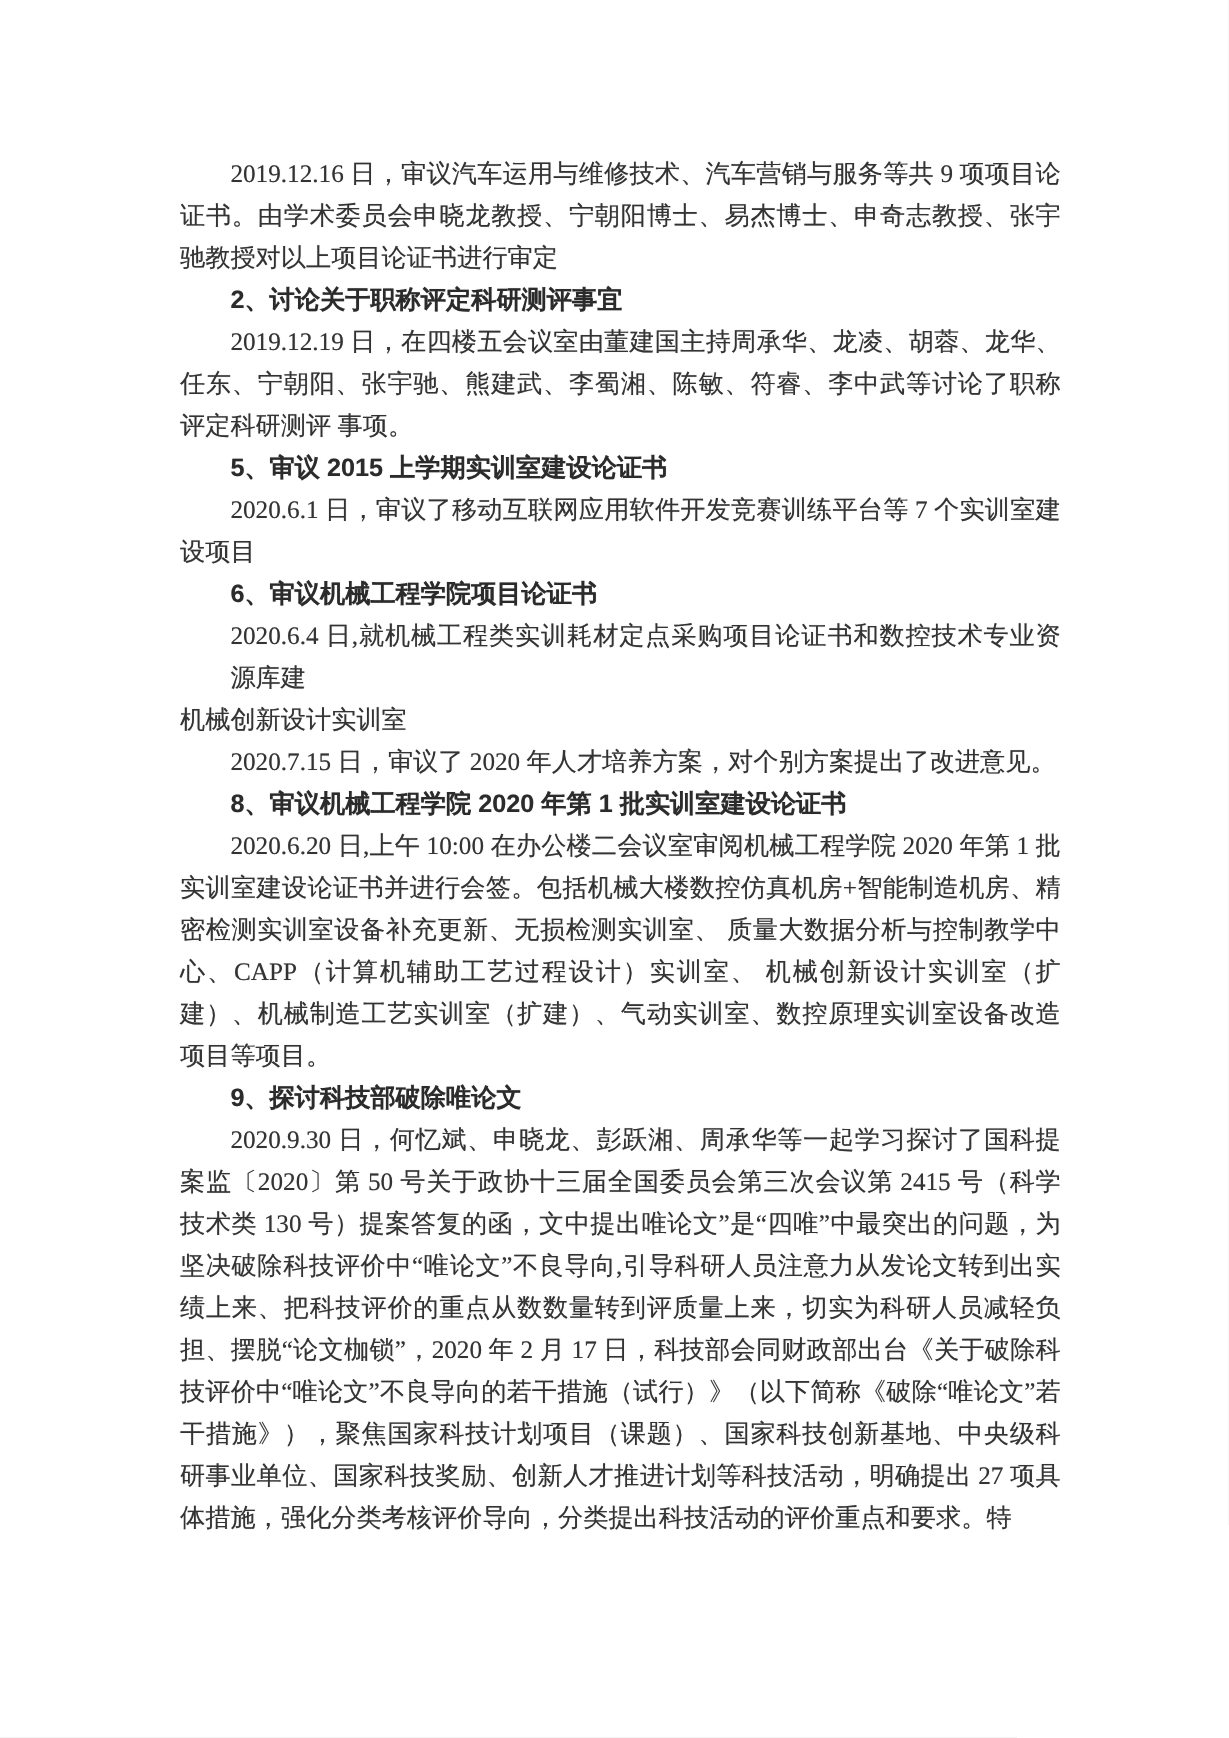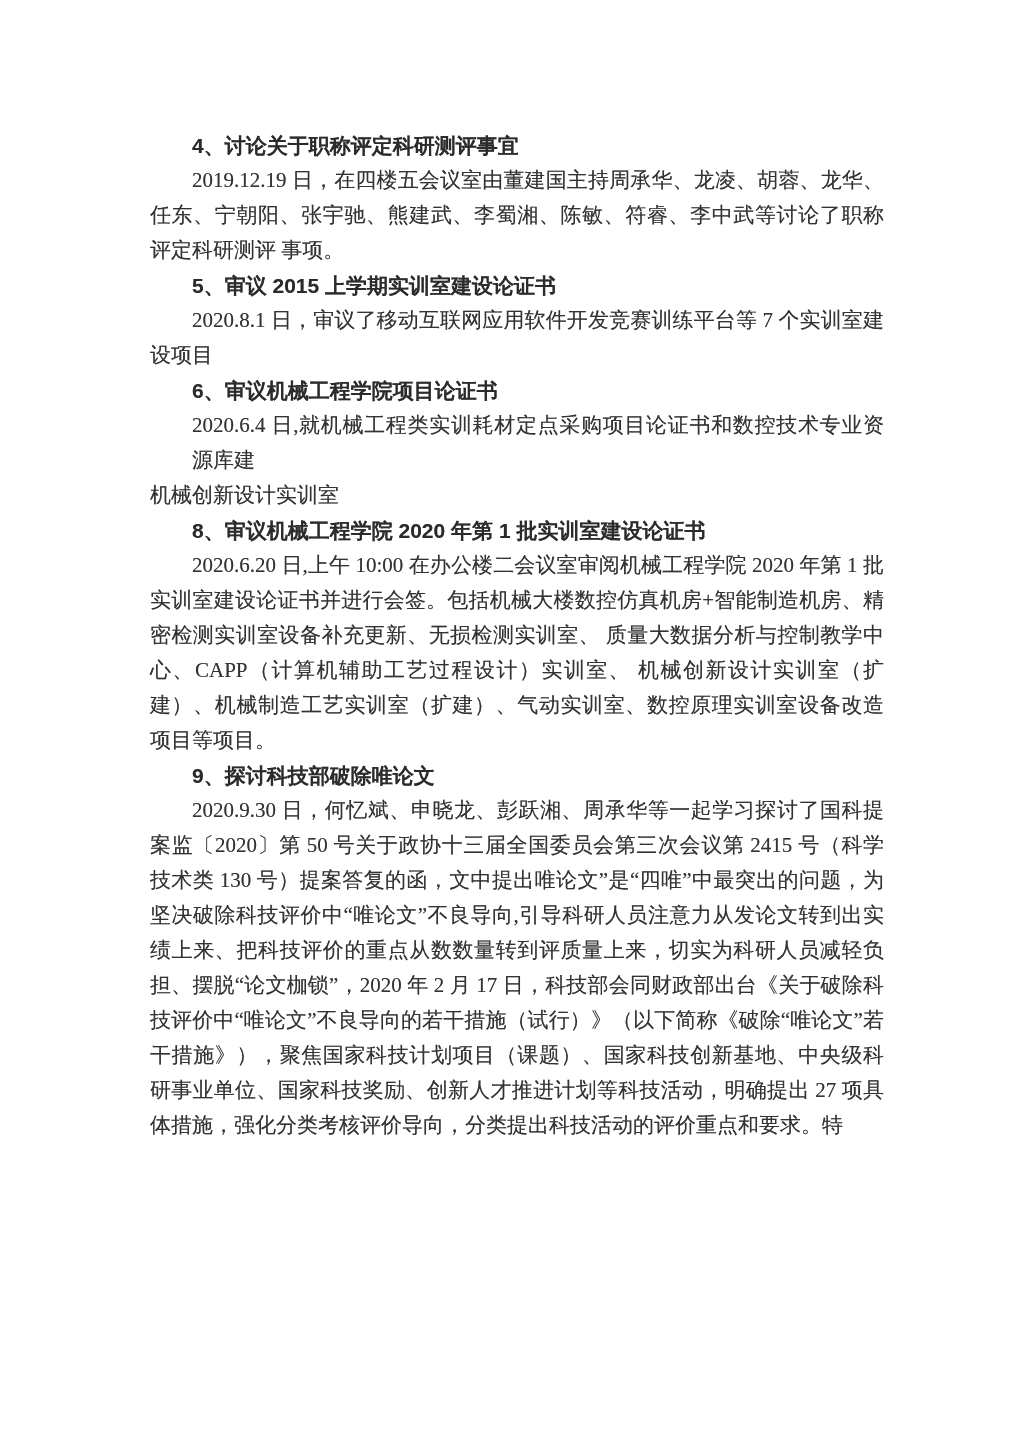--- a/index.html
+++ b/index.html
@@ -51,25 +51,27 @@
     line-height: 35px;
     text-align: left;
     color: #2b2b2b;
   }
 </style>
 </head>
 <body>
 
 <div class="page">
   <div class="content">
-    <h3 class="heading">4、讨论关于职称评定科研测评事宜</h3>
+    <p class="para">2019.12.16 日，审议汽车运用与维修技术、汽车营销与服务等共 9 项项目论证书。由学术委员会申晓龙教授、宁朝阳博士、易杰博士、申奇志教授、张宇驰教授对以上项目论证书进行审定</p>
+    <h3 class="heading">2、讨论关于职称评定科研测评事宜</h3>
     <p class="para">2019.12.19 日，在四楼五会议室由董建国主持周承华、龙凌、胡蓉、龙华、任东、宁朝阳、张宇驰、熊建武、李蜀湘、陈敏、符睿、李中武等讨论了职称评定科研测评 事项。</p>
     <h3 class="heading">5、审议 2015 上学期实训室建设论证书</h3>
-    <p class="para">2020.8.1 日，审议了移动互联网应用软件开发竞赛训练平台等 7 个实训室建设项目</p>
+    <p class="para">2020.6.1 日，审议了移动互联网应用软件开发竞赛训练平台等 7 个实训室建设项目</p>
     <h3 class="heading">6、审议机械工程学院项目论证书</h3>
     <p class="para-block">2020.6.4 日,就机械工程类实训耗材定点采购项目论证书和数控技术专业资源库建</p>
     <p class="para-flat">机械创新设计实训室</p>
+    <p class="para">2020.7.15 日，审议了 2020 年人才培养方案，对个别方案提出了改进意见。</p>
     <h3 class="heading">8、审议机械工程学院 2020 年第 1 批实训室建设论证书</h3>
     <p class="para">2020.6.20 日,上午 10:00 在办公楼二会议室审阅机械工程学院 2020 年第 1 批实训室建设论证书并进行会签。包括机械大楼数控仿真机房+智能制造机房、精密检测实训室设备补充更新、无损检测实训室、 质量大数据分析与控制教学中心、CAPP（计算机辅助工艺过程设计）实训室、 机械创新设计实训室（扩建）、机械制造工艺实训室（扩建）、气动实训室、数控原理实训室设备改造项目等项目。</p>
     <h3 class="heading">9、探讨科技部破除唯论文</h3>
     <p class="para">2020.9.30 日，何忆斌、申晓龙、彭跃湘、周承华等一起学习探讨了国科提案监〔2020〕第 50 号关于政协十三届全国委员会第三次会议第 2415 号（科学技术类 130 号）提案答复的函，文中提出唯论文”是“四唯”中最突出的问题，为坚决破除科技评价中“唯论文”不良导向,引导科研人员注意力从发论文转到出实绩上来、把科技评价的重点从数数量转到评质量上来，切实为科研人员减轻负担、摆脱“论文枷锁”，2020 年 2 月 17 日，科技部会同财政部出台《关于破除科技评价中“唯论文”不良导向的若干措施（试行）》（以下简称《破除“唯论文”若干措施》），聚焦国家科技计划项目（课题）、国家科技创新基地、中央级科研事业单位、国家科技奖励、创新人才推进计划等科技活动，明确提出 27 项具体措施，强化分类考核评价导向，分类提出科技活动的评价重点和要求。特</p>
   </div>
 </div>
 
 </body></html>

